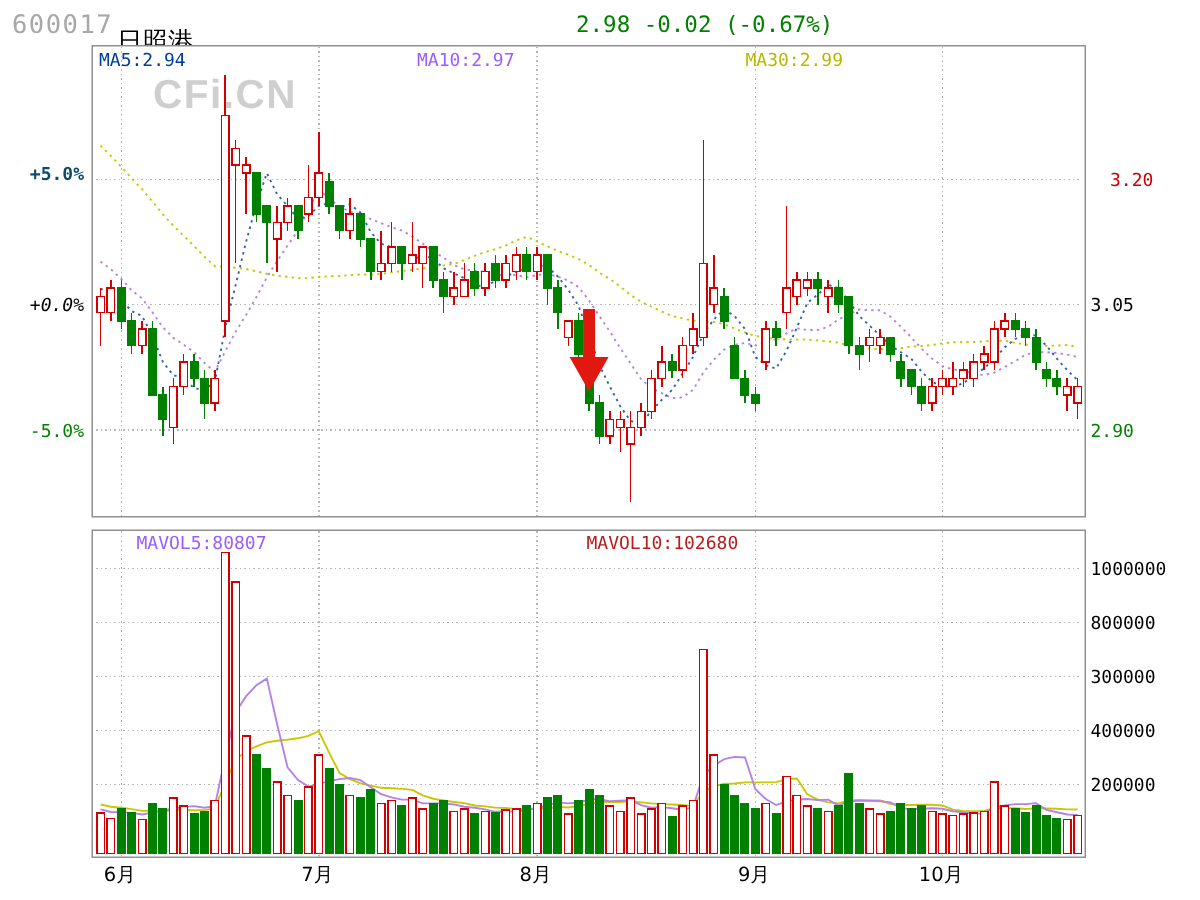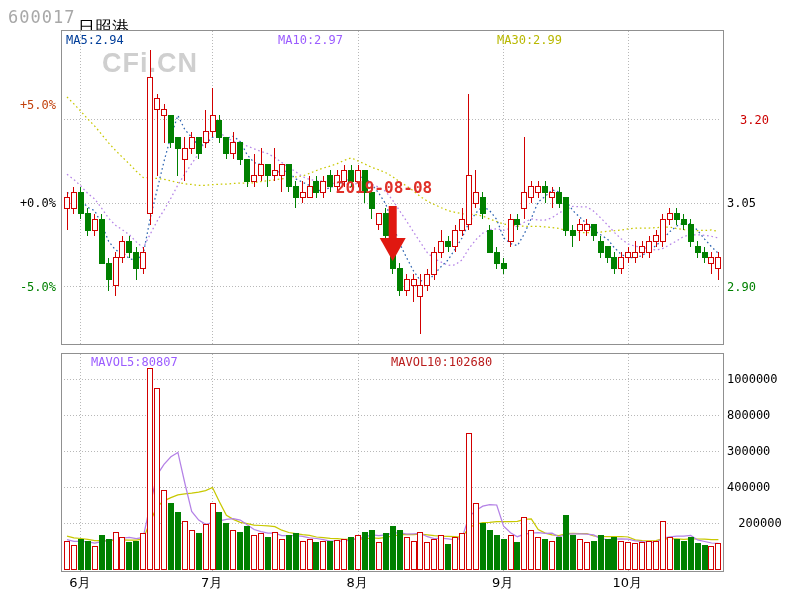--- a/index.html
+++ b/index.html
@@ -23,20 +23,21 @@
   .annot{font-size:16px;font-weight:bold;font-family:"DejaVu Sans Mono",monospace;z-index:4;
     text-align:center;white-space:nowrap;}
 </style>
 </head>
 <body>
 
 <div id="stage">
 
   <div class="abs hdr-code">600017</div>
   <div class="abs hdr-name">日照港</div>
+  <div class="abs hdr-quote" style="color: rgb(0, 128, 0);">2.98 -0.02 (-0.67%)</div>
 
   <div class="abs watermark">CFi.CN</div>
 
   <div class="abs panel" id="main-panel">
     <svg id="main-svg" width="661" height="313">
         <line x1="2" y1="88.5" x2="659" y2="88.5" stroke="#b8b8b8" stroke-width="1" stroke-dasharray="1,2" shape-rendering="crispEdges"></line>
         <line x1="2" y1="172" x2="659" y2="172" stroke="#b8b8b8" stroke-width="1" stroke-dasharray="1,2" shape-rendering="crispEdges"></line>
         <line x1="2" y1="255.5" x2="659" y2="255.5" stroke="#b8b8b8" stroke-width="1" stroke-dasharray="1,2" shape-rendering="crispEdges"></line>
         <line x1="18.86" y1="0" x2="18.86" y2="313" stroke="#b8b8b8" stroke-width="1" stroke-dasharray="1,2" shape-rendering="crispEdges"></line>
         <line x1="150.53" y1="0" x2="150.53" y2="313" stroke="#b8b8b8" stroke-width="1" stroke-dasharray="1,2" shape-rendering="crispEdges"></line>
@@ -238,29 +239,28 @@
         <rect x="653.92" y="226.7499999999998" width="5" height="10.950000000000017" fill="#ffffff" stroke="#d20000" stroke-width="1" shape-rendering="crispEdges"></rect>
         <rect x="326.71" y="175" width="8" height="33" fill="#e01810"></rect>
         <polygon points="317.71,207 343.71,207 330.71,230" fill="#e01810"></polygon>
       </svg>
   </div>
 
   <div class="abs legend" style="left: 66px; top: 33px; color: rgb(0, 61, 153);">MA5:2.94</div>
   <div class="abs legend" style="left: 278px; top: 33px; color: rgb(155, 92, 255);">MA10:2.97</div>
   <div class="abs legend" style="left: 497px; top: 33px; color: rgb(184, 184, 0);">MA30:2.99</div>
 
-  <div class="abs ytick ltick" style="top: 98px; color: #c2410c;">+5.0%</div>
-  <div class="abs ytick ltick" style="top: 196px; color: rgb(0, 0, 0);">+0.0%</div>
+  <div class="abs ytick ltick" style="top: 109px; color: #0c4a6e; font-weight: bold;">+5.0%</div>
+  <div class="abs ytick ltick" style="top: 196px; color: rgb(0, 0, 0); font-style: italic;">+0.0%</div>
   <div class="abs ytick ltick" style="top: 280px; color: rgb(0, 128, 0);">-5.0%</div>
 
   <div class="abs ytick rtick" style="top: 113px; color: rgb(204, 0, 0); margin-left: 13px;">3.20</div>
   <div class="abs ytick rtick" style="top: 196px; color: rgb(0, 0, 0);">3.05</div>
   <div class="abs ytick rtick" style="top: 280px; color: rgb(0, 128, 0);">2.90</div>
 
-  <div class="abs annot" style="left: 331px; top: 178px; width: 106px; color: rgb(224, 48, 40);">2019-08-08</div>
 
   <div class="abs panel" id="vol-panel">
     <svg id="vol-svg" width="661" height="217">
         <line x1="2" y1="25" x2="659" y2="25" stroke="#b8b8b8" stroke-width="1" stroke-dasharray="1,2" shape-rendering="crispEdges"></line>
         <line x1="2" y1="61" x2="659" y2="61" stroke="#b8b8b8" stroke-width="1" stroke-dasharray="1,2" shape-rendering="crispEdges"></line>
         <line x1="2" y1="97" x2="659" y2="97" stroke="#b8b8b8" stroke-width="1" stroke-dasharray="1,2" shape-rendering="crispEdges"></line>
         <line x1="2" y1="133" x2="659" y2="133" stroke="#b8b8b8" stroke-width="1" stroke-dasharray="1,2" shape-rendering="crispEdges"></line>
         <line x1="2" y1="169" x2="659" y2="169" stroke="#b8b8b8" stroke-width="1" stroke-dasharray="1,2" shape-rendering="crispEdges"></line>
         <line x1="18.86" y1="0" x2="18.86" y2="217" stroke="#b8b8b8" stroke-width="1" stroke-dasharray="1,2" shape-rendering="crispEdges"></line>
         <line x1="150.53" y1="0" x2="150.53" y2="217" stroke="#b8b8b8" stroke-width="1" stroke-dasharray="1,2" shape-rendering="crispEdges"></line>
@@ -367,21 +367,21 @@
       </svg>
   </div>
 
   <div class="abs legend" style="left: 67px; top: 355px; color: rgb(155, 92, 255); padding-left: 24px;">MAVOL5:80807</div>
   <div class="abs legend" style="left: 391px; top: 355px; color: #b91c1c;">MAVOL10:102680</div>
 
   <div class="abs ytick rtick" style="top:372px;">1000000</div>
   <div class="abs ytick rtick" style="top:408px;">800000</div>
   <div class="abs ytick rtick" style="top:444px;">300000</div>
   <div class="abs ytick rtick" style="top:480px;">400000</div>
-  <div class="abs ytick rtick" style="top:516px;text-align:center;">200000</div>
+  <div class="abs ytick rtick" style="top:516px;">200000</div>
 
   <div class="abs xtick" id="xl0" style="left: 61.86px; top: 574px;">6月</div>
   <div class="abs xtick" id="xl1" style="left: 193.53px; top: 574px;">7月</div>
   <div class="abs xtick" id="xl2" style="left: 339.06px; top: 574px;">8月</div>
   <div class="abs xtick" id="xl3" style="left: 484.59px; top: 574px;">9月</div>
   <div class="abs xtick" id="xl4" style="left: 609.33px; top: 574px;">10月</div>
 
 </div>
 
 </body></html>

